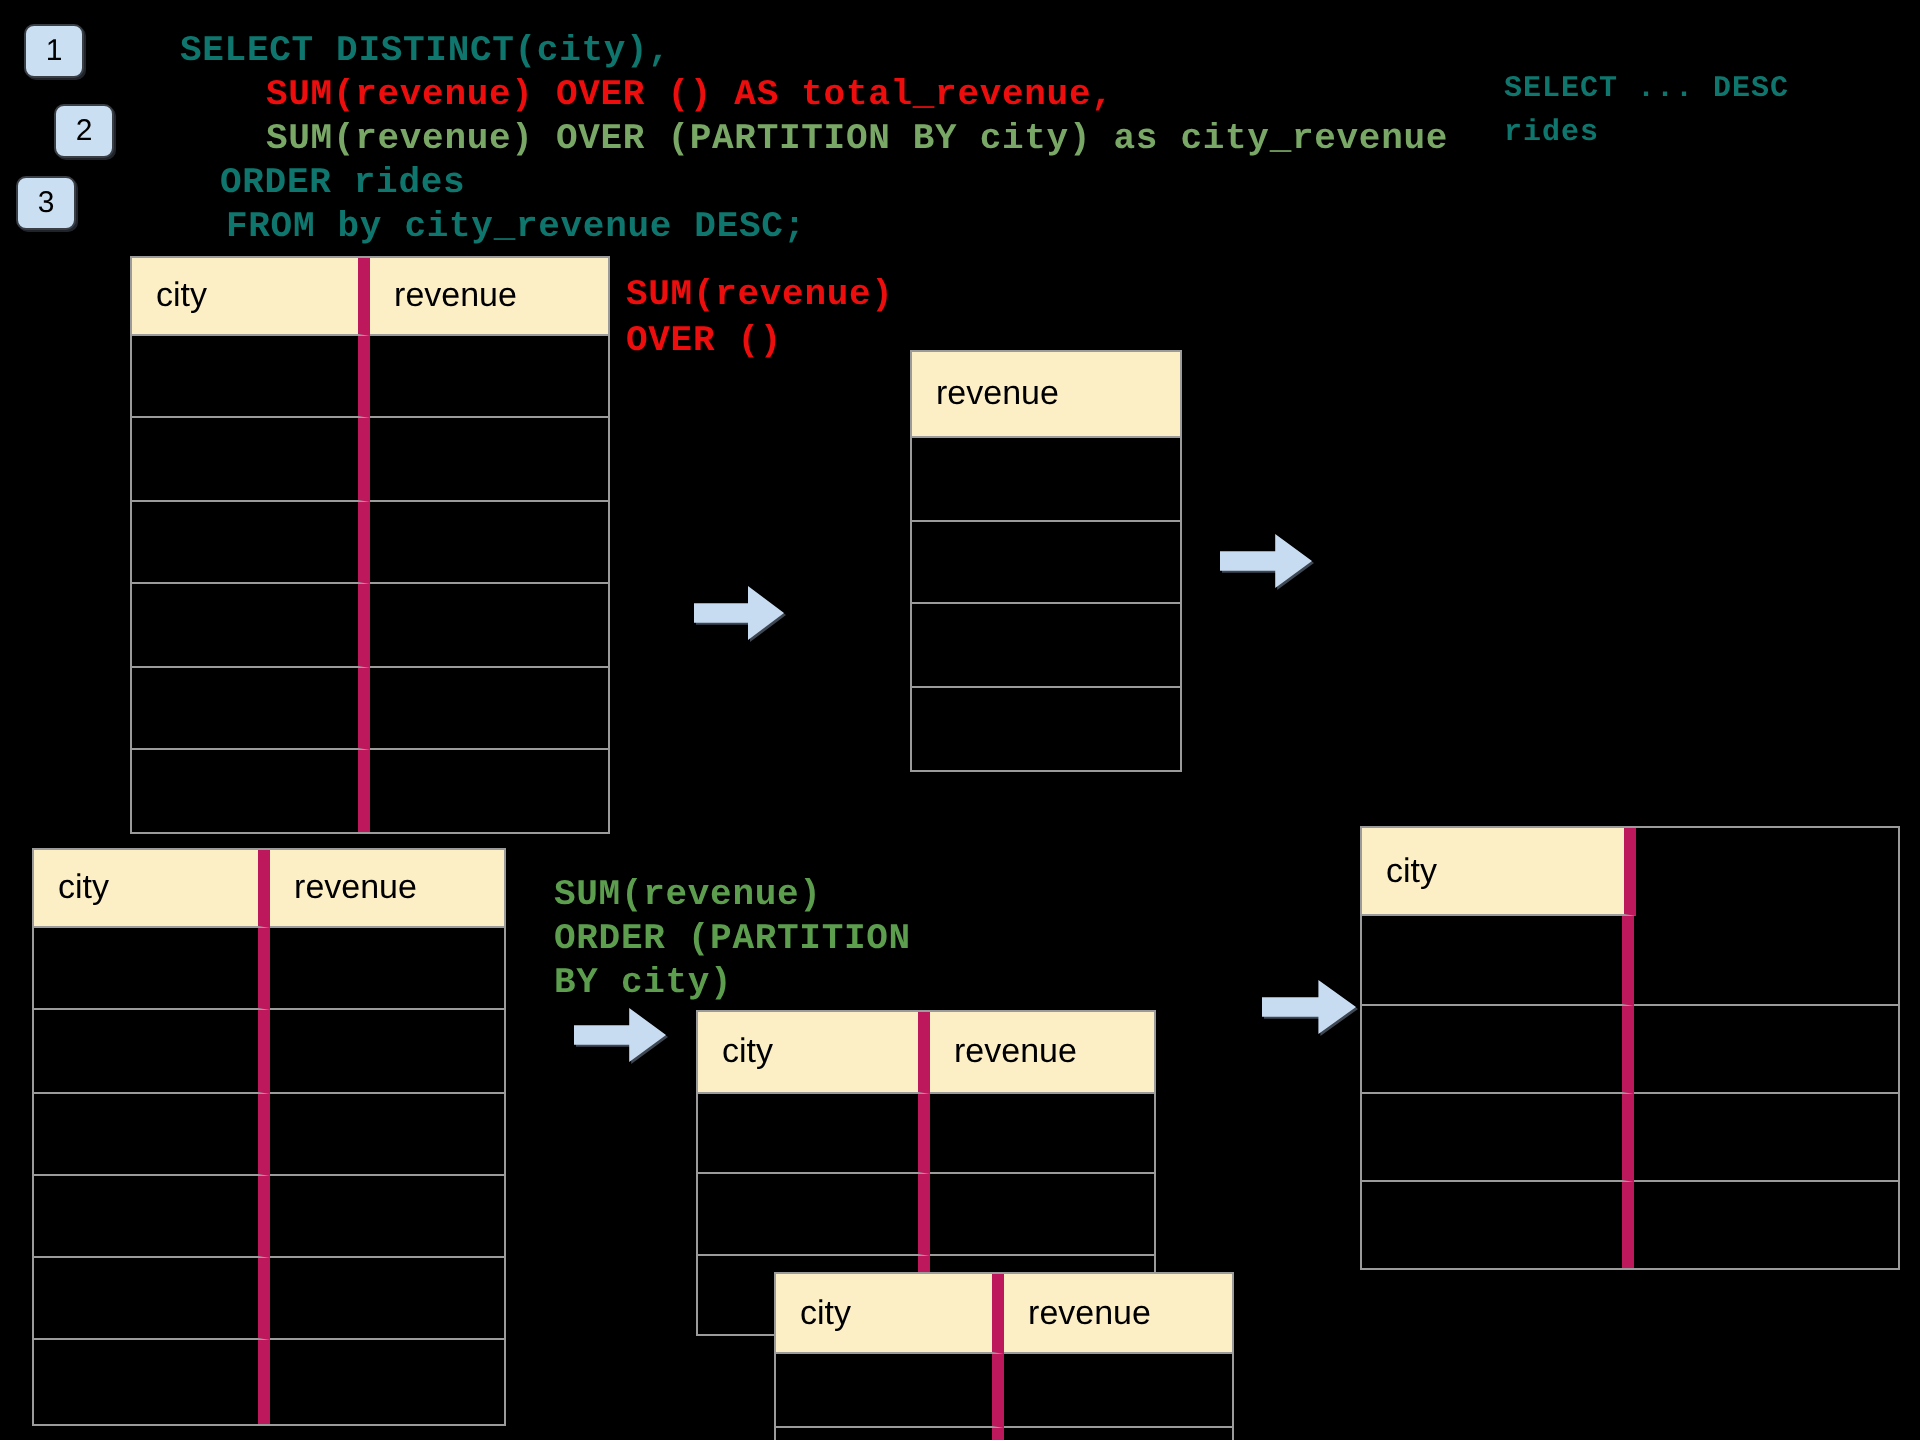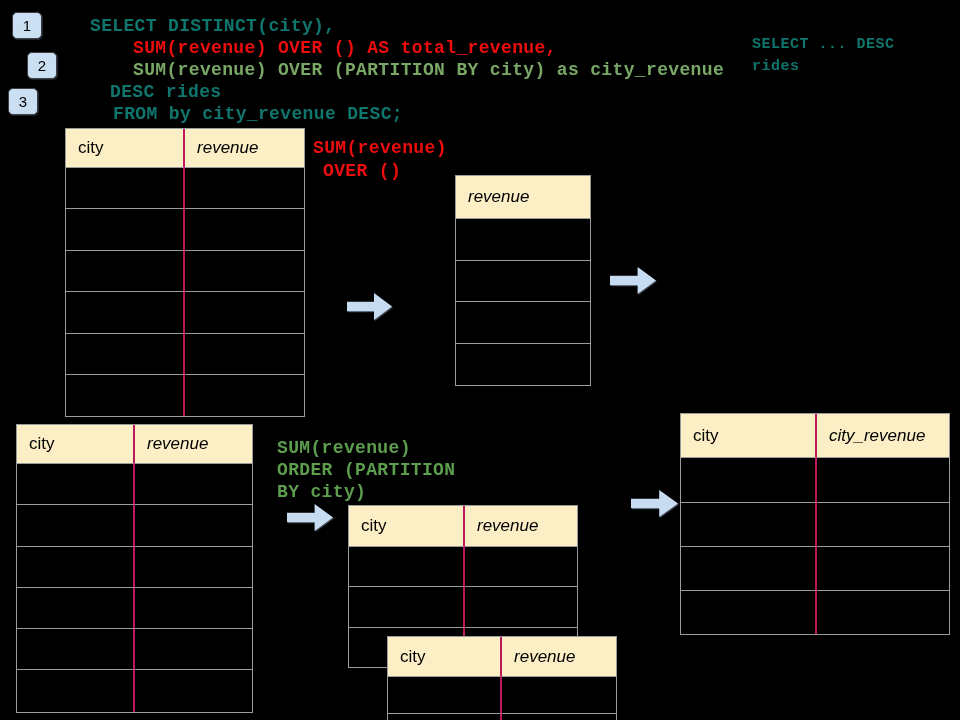--- a/index.html
+++ b/index.html
@@ -19,21 +19,21 @@
   .green-code{color:#79A765;}
   .green-label{color:#5C9E4E;}
   .l1{left:90px;top:16px;}
   .l2{left:133px;top:38px;}
   .l3{left:133px;top:60px;}
   .l4{left:110px;top:82px;}
   .l5{left:113px;top:104px;}
   .note1{left:752px;top:35px;}
   .note2{left:752px;top:57px;}
   .ann-t1{left:313px;top:138px;}
-  .ann-t2{left:323px;top:161px;}
+  .ann-t2{left:313px;top:161px;}
   .ann-p1{left:277px;top:438px;}
   .ann-p2{left:277px;top:460px;}
   .ann-p3{left:277px;top:482px;}
   
   .badge{
     position:absolute;width:30px;height:27px;box-sizing:border-box;
     background:#CBDFF3;border:1.5px solid #3a3f46;border-radius:5px;
     display:flex;align-items:center;justify-content:center;
     color:#000;font-size:15px;font-weight:400;
     box-shadow:1px 1px 0 #20242a;
@@ -42,23 +42,23 @@
   .b2{left:27px;top:52px;}
   .b3{left:8px;top:88px;}
   
   .tbl{
     position:absolute;box-sizing:border-box;border:1px solid #9b9b9b;
     background:#000;
   }
   .trow{display:flex;}
   .cell{
     box-sizing:border-box;height:100%;
-    border-right:2px solid #be185d;border-bottom:1px solid #9b9b9b;
-  }
-  .cell.lc{border-right:none;font-style:italic;}
+    border-right:6px solid #be185d;border-bottom:1px solid #9b9b9b;
+  }
+  .cell.lc{border-right:none;}
   .trow.lr .cell{border-bottom:none;}
   .hd{
     background:#FCEFC6;color:#000;font-size:17px;
     display:flex;align-items:center;padding-left:12px;
   }
   
   .arrow{position:absolute;filter:drop-shadow(1.5px 1.5px 0 #3f4752);}
   .arrow-shape{
     display:block;width:100%;height:100%;background:#C7DBF1;
     clip-path:polygon(0% 32%,60% 32%,60% 0%,100% 50%,60% 100%,60% 68%,0% 68%);
@@ -75,21 +75,21 @@
   <div class="badge b2">
       <span>2</span>
     </div>
   <div class="badge b3">
       <span>3</span>
     </div>
 
   <div class="code purple l1">SELECT DISTINCT(city),</div>
   <div class="code green-code l3">SUM(revenue) OVER (PARTITION BY city) as city_revenue</div>
   <div class="code red l2">SUM(revenue) OVER () AS total_revenue,</div>
-  <div class="code purple l4">DESC rides</div>
+  <div class="code purple l4">ORDER rides</div>
   <div class="code purple l5">FROM by city_revenue DESC;</div>
 
   <div class="code small purple note1">SELECT ... DESC</div>
   <div class="code small purple note2">rides</div>
 
   <div class="code red ann-t1">SUM(revenue)</div>
   <div class="code red ann-t2">OVER ()</div>
 
   <div class="code green-label ann-p1">SUM(revenue)</div>
   <div class="code green-label ann-p2">ORDER (PARTITION</div>
@@ -206,21 +206,20 @@
       </div>
   </div>
 
   <div class="arrow" style="left:631px;top:490px;width:47px;height:27px;">
       <span class="arrow-shape"></span>
     </div>
 
   <div class="tbl" style="left:680px;top:413px;width:270px;">
     <div class="trow" style="height:44px;">
       <div class="cell hd" style="width:137px;">city</div>
-      <div class="cell hd lc" style="width:133px;">city_revenue</div>
     </div>
     <div class="trow" style="height:45px;">
         <div class="cell" style="width:137px;"></div>
         <div class="cell lc" style="width:133px;"></div>
       </div>
     <div class="trow" style="height:44px;">
         <div class="cell" style="width:137px;"></div>
         <div class="cell lc" style="width:133px;"></div>
       </div>
     <div class="trow" style="height:44px;">

